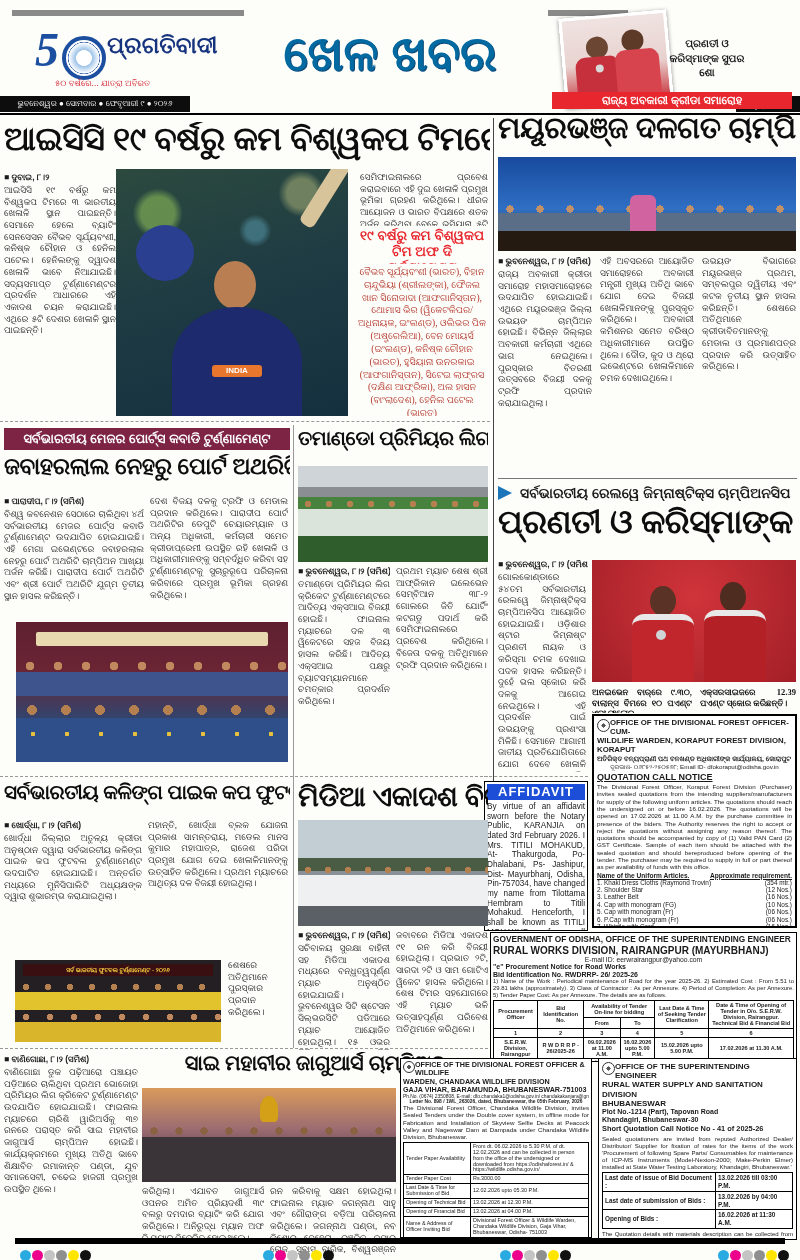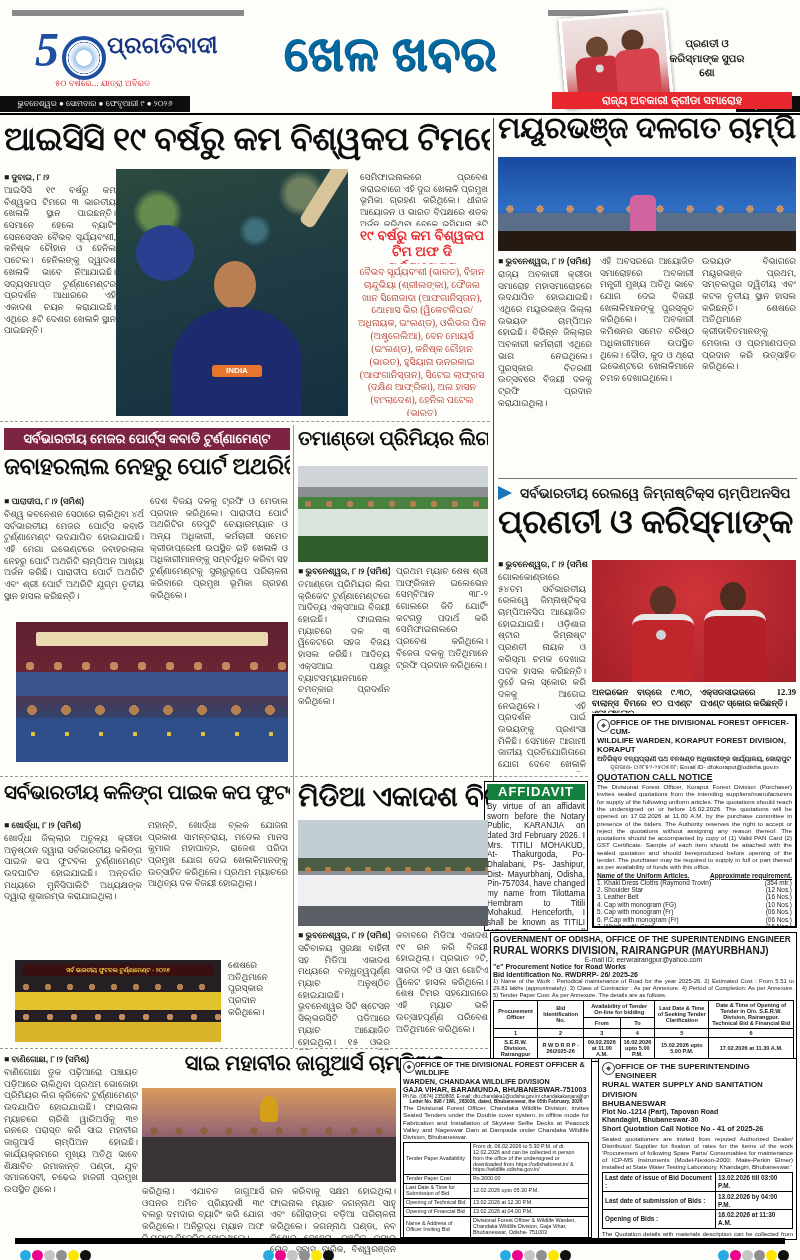--- a/index.html
+++ b/index.html
@@ -95,21 +95,21 @@
     <span class="abs" style="left:128px;top:22px;width:26px;height:30px;border-radius:50%;background:#4f2c20;"></span>
     <span class="abs" style="left:40px;top:54px;width:62px;height:68px;border-radius:12px 12px 0 0;background:#c0262c;border-top:6px solid #e8e8e8;"></span>
     <span class="abs" style="left:112px;top:50px;width:62px;height:72px;border-radius:12px 12px 0 0;background:#b32026;border-top:6px solid #e8e8e8;"></span>
     <span class="abs" style="left:64px;top:70px;width:10px;height:10px;border-radius:50%;background:#cfd3d6;"></span>
   </div>
   <div class="abs cap" style="left:592px;top:687px;width:100px;height:26px;">ଅନଇଭେନ ବାର୍‌ରେ ୯.୩୦, ବାଲାନ୍ସ ବିମରେ ୧୦ ପଏଣ୍ଟ ଏବଂ ଫ୍ଲୋର</div>
   <div class="abs cap" style="left:700px;top:687px;width:96px;height:26px;">ଏକ୍ସରସାଇଜରେ 12.39 ପଏଣ୍ଟ ସ୍କୋର କରିଛନ୍ତି।</div>
 
   <div class="abs dashed" style="left:484px;top:776px;width:104px;"></div>
   <div class="abs notice" style="left:484px;top:781px;width:104px;height:150px;border-width:1px;padding:2px;">
-    <div style="background:#15803d;color:#fff;font-weight:bold;font-size:13px;text-align:center;line-height:16px;height:16px;letter-spacing:1px;">AFFIDAVIT</div>
+    <div style="background:#1d4ed8;color:#fff;font-weight:bold;font-size:13px;text-align:center;line-height:16px;height:16px;letter-spacing:1px;">AFFIDAVIT</div>
     <div class="tinytxt" style="font-size:8.2px;margin-top:2px;font-family:'Liberation Sans',sans-serif;">By virtue of an affidavit sworn before the Notary Public, KARANJIA on dated 3rd February 2026. I Mrs. TITILI MOHAKUD, At- Thakurgoda, Po- Dhalabani, Ps- Jashipur, Dist- Mayurbhanj, Odisha, Pin-757034, have changed my name from Tilottama Hembram to Titili Mohakud. Henceforth, I shall be known as TITILI MOHAKUD for all purposes.</div>
   </div>
 
   <div class="abs notice" style="left:592px;top:714px;width:205px;height:214px;border-width:2px;padding:3px;">
     <span style="float:left;width:11px;height:11px;border-radius:50%;border:1.5px solid #333;background:radial-gradient(circle,#555 25%,#fff 28%);"></span>
     <div class="nt" style="font-size:7.8px;">OFFICE OF THE DIVISIONAL FOREST OFFICER-CUM-</div>
     <div class="nt" style="font-size:7.8px;">WILDLIFE WARDEN, KORAPUT FOREST DIVISION, KORAPUT</div>
     <div class="nt" style="font-size:6.8px;">ଅତିରିକ୍ତ ବନ୍ୟପ୍ରାଣୀ ପଥ ବନଖଣ୍ଡ ଅଧିକାରୀଙ୍କ କାର୍ଯ୍ୟାଳୟ, କୋରାପୁଟ</div>
     <div style="font-size:6.2px;text-align:center;white-space:nowrap;overflow:hidden;">ଦୂରଭାଷ- ୦୬୮୫୨-୨୫୦୫୭୮; Email ID- dfokoraput@odisha.gov.in</div>
     <div class="nt" style="font-size:9px;text-decoration:underline;margin:1px 0;">QUOTATION CALL NOTICE</div>

